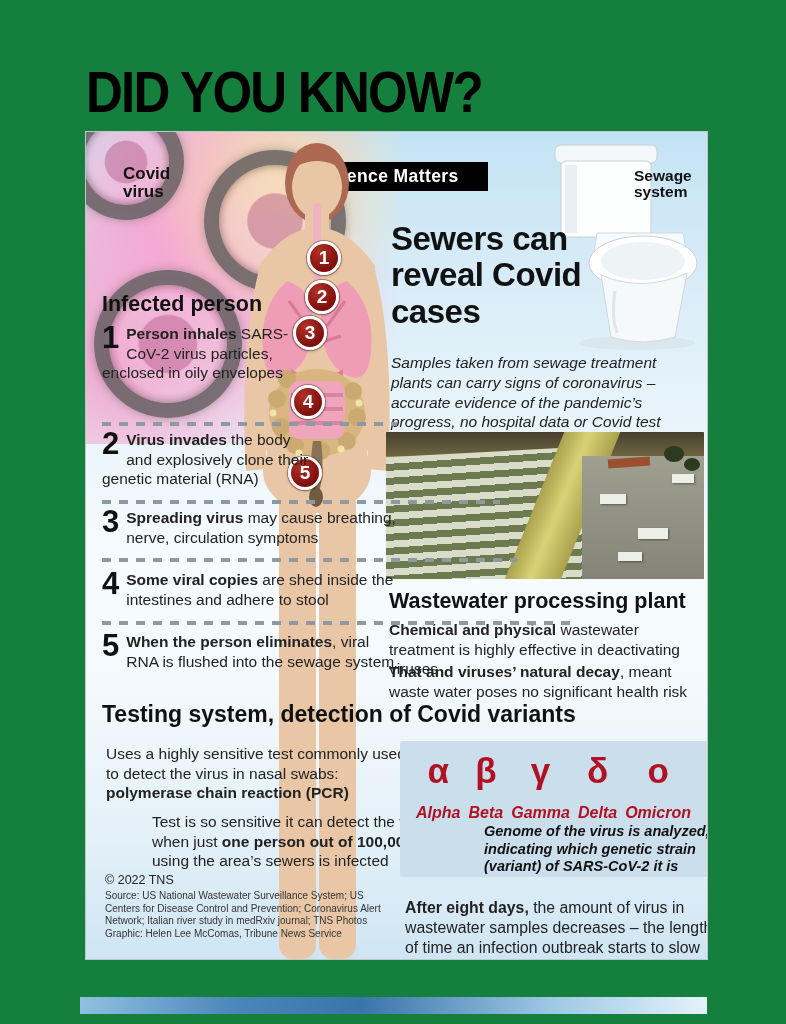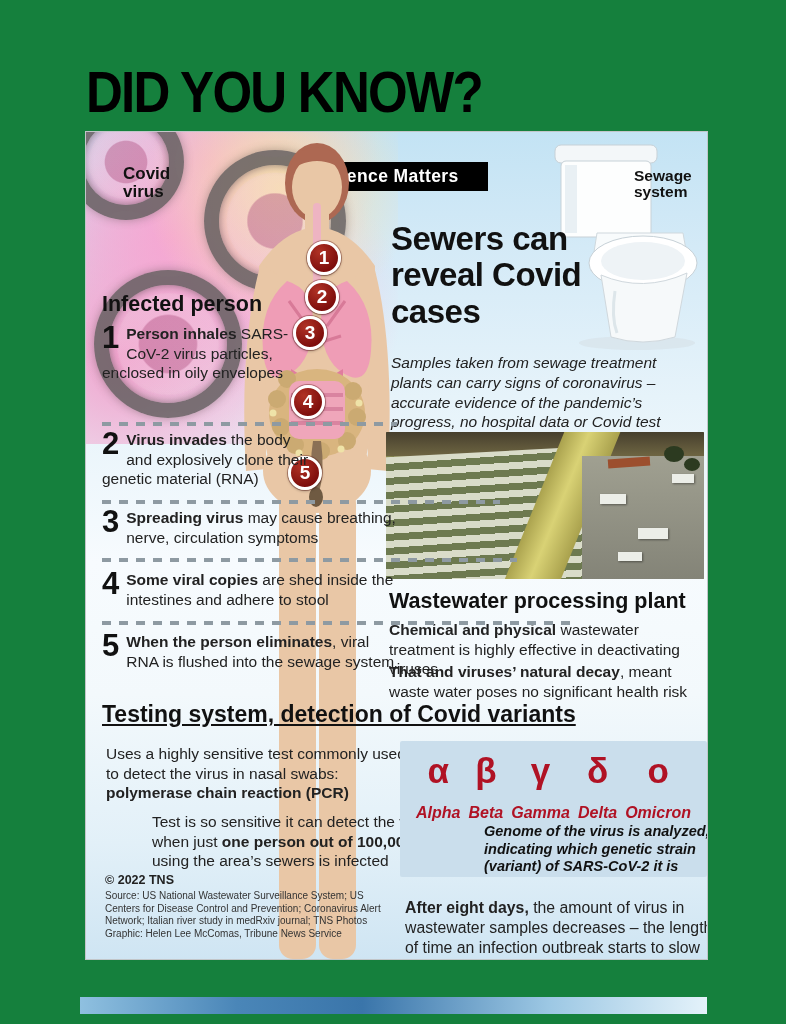--- a/index.html
+++ b/index.html
@@ -42,30 +42,30 @@
           color:#fff;font-weight:bold;font-size:19px;display:flex;align-items:center;justify-content:center;
           box-shadow:0 1px 3px rgba(0,0,0,.35),0 0 0 1px rgba(110,30,25,.4);}
   
   .sec-h{font-size:21.5px;font-weight:800;color:#111;}
   .step{font-size:15.5px;line-height:1.26;color:#222;margin:0;}
   .step .num{float:left;font-size:31px;font-weight:800;line-height:.8;margin:2px 7px 0 0;color:#111;}
   .dash{height:4px;background:repeating-linear-gradient(90deg,#8e9aa2 0 9px,transparent 9px 17px);}
   
   .para{font-size:15.5px;line-height:1.26;color:#222;margin:0;}
   
-  .test-h{font-size:23px;font-weight:800;color:#111;white-space:nowrap;text-decoration:underline;}
+  .test-h{font-size:23px;font-weight:800;color:#111;white-space:nowrap;}
   .variant-box{left:314px;top:609px;width:307px;height:136px;background:#cadeec;border-radius:2px;}
   .greek-row{position:absolute;left:12px;right:12px;top:12px;display:flex;justify-content:space-around;}
   .greek-col{display:flex;flex-direction:column;align-items:center;}
   .greek-letter{font-size:35px;font-weight:900;color:#b01224;line-height:1;}
   .greek-name{font-size:16px;font-weight:800;color:#b01224;margin-top:16px;white-space:nowrap;font-style:italic;}
   .variant-note{position:absolute;left:38px;top:82px;width:250px;font-size:14.5px;font-weight:bold;
                 font-style:italic;line-height:1.22;color:#111;margin-left:46px;}
   
-  .copyright{font-size:12.5px;font-weight:bold;color:#222;}
+  .copyright{font-size:12.5px;font-weight:normal;color:#222;}
   .source{font-size:10px;line-height:1.27;color:#333;width:288px;}
   .source span{display:block;}
   .after8{font-size:15.8px;line-height:1.28;color:#222;width:322px;}
   
   .plant{left:300px;top:300px;width:318px;height:147px;background:#86854f;overflow:hidden;border-radius:1px;}
   .plant div{position:absolute;}
   .p-top{left:-6px;top:-4px;width:330px;height:28px;background:linear-gradient(180deg,#40392a,#6e6542);}
   .p-tanks{left:-8px;top:20px;width:215px;height:140px;transform:skewY(-3deg);
            background:repeating-linear-gradient(179deg,#d9dcc9 0 7px,#6d7a50 7px 14px);}
   .p-road{left:148px;top:-20px;width:52px;height:200px;transform:rotate(22deg);

